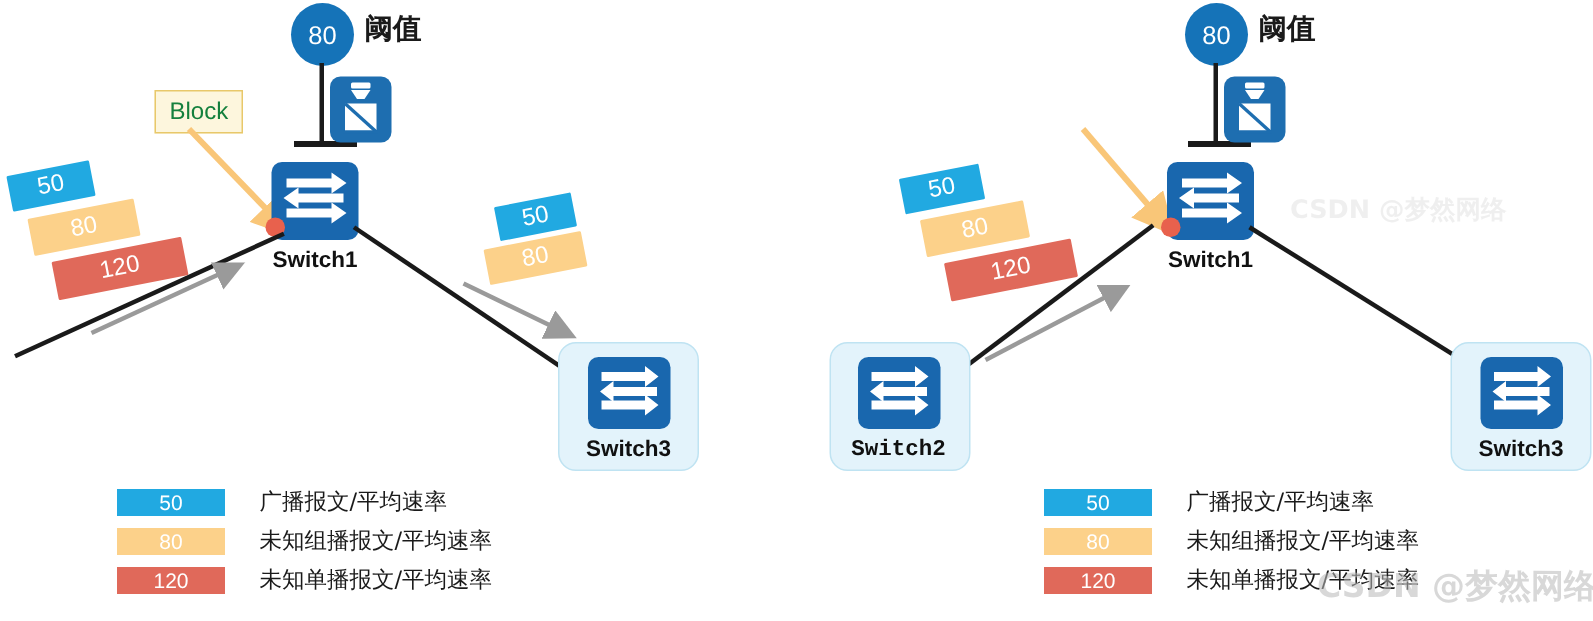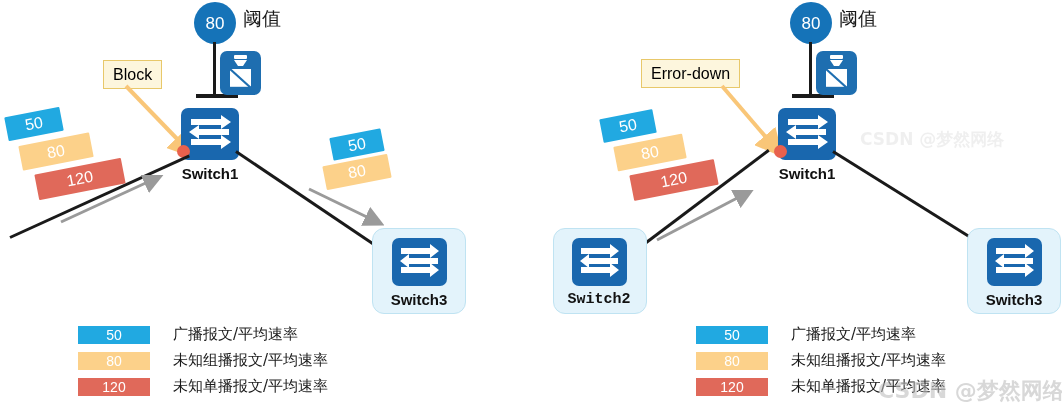--- a/index.html
+++ b/index.html
@@ -15,20 +15,21 @@
     position:absolute;width:42px;height:42px;border-radius:50%;
     background:#1573b8;color:#ffffff;font-size:17px;
     display:flex;align-items:center;justify-content:center;
     line-height:1;
   }
   .gauge-pole{position:absolute;width:3px;background:#1a1a1a;}
   .gauge-base{position:absolute;height:4px;background:#1a1a1a;}
   .gauge-label{
     position:absolute;font-size:19px;color:#1a1a1a;white-space:nowrap;
     font-family:"DejaVu Sans","Liberation Sans",sans-serif;
+    font-weight:bold;
   }
   .shaper-icon{
     position:absolute;width:41px;height:44px;border-radius:7px;
     background:#1e6eb0;
   }
   .sw-box{
     position:absolute;background:#1967ae;border-radius:7px;
   }
   .sw-name{
     position:absolute;font-size:15px;font-weight:bold;color:#111111;
@@ -52,21 +53,21 @@
     display:flex;align-items:center;justify-content:center;
     line-height:1;border-radius:1px;
   }
   .bar-blue{background:#21a9e1;}
   .bar-orange{background:#fcd18a;}
   .bar-red{background:#e0695a;}
 
   
   .callout{
     position:absolute;background:#fdf6dd;border:1px solid #e8c86a;
-    color:#000000;font-size:16px;padding:4px 9px;white-space:nowrap;
+    color:#15803d;font-size:16px;padding:4px 9px;white-space:nowrap;
     line-height:1.2;
     text-align:center;
   }
 
   
   .legend{position:absolute;}
   .legend-row{position:absolute;height:18px;}
   .legend-swatch{
     position:absolute;left:0;top:0;width:72px;height:18px;
     color:#ffffff;font-size:14px;line-height:18px;text-align:center;
@@ -193,21 +194,20 @@
       <svg width="41" height="44" viewBox="0 0 41 44" aria-hidden="true">
         <rect x="14" y="4" width="13" height="4" rx="1" fill="#ffffff"></rect>
         <path d="M14 9 h13 l-4 6 h-5 z" fill="#ffffff"></path>
         <path d="M10 18 h21 v19 h-21 z" fill="#ffffff"></path>
         <path d="M10 18 L31 37" stroke="#1e6eb0" stroke-width="2.2" fill="none"></path>
         <path d="M9 37 h23" stroke="#1e6eb0" stroke-width="2.4"></path>
       </svg>
     </div>
   </div>
 
-  <div class="callout" style="left:110px;top:59px;">Error-down</div>
   <svg style="position:absolute;left:185px;top:82px;width:80px;height:80px;">
     <defs>
       <marker id="ar-r" markerWidth="7" markerHeight="7" refX="2" refY="3.5" orient="auto">
         <path d="M0,0 L7,3.5 L0,7 z" fill="#f9c678"></path>
       </marker>
     </defs>
     <line x1="6" y1="4" x2="54" y2="60" stroke="#f9c678" stroke-width="4" marker-end="url(#ar-r)"></line>
   </svg>
 
   <div>

